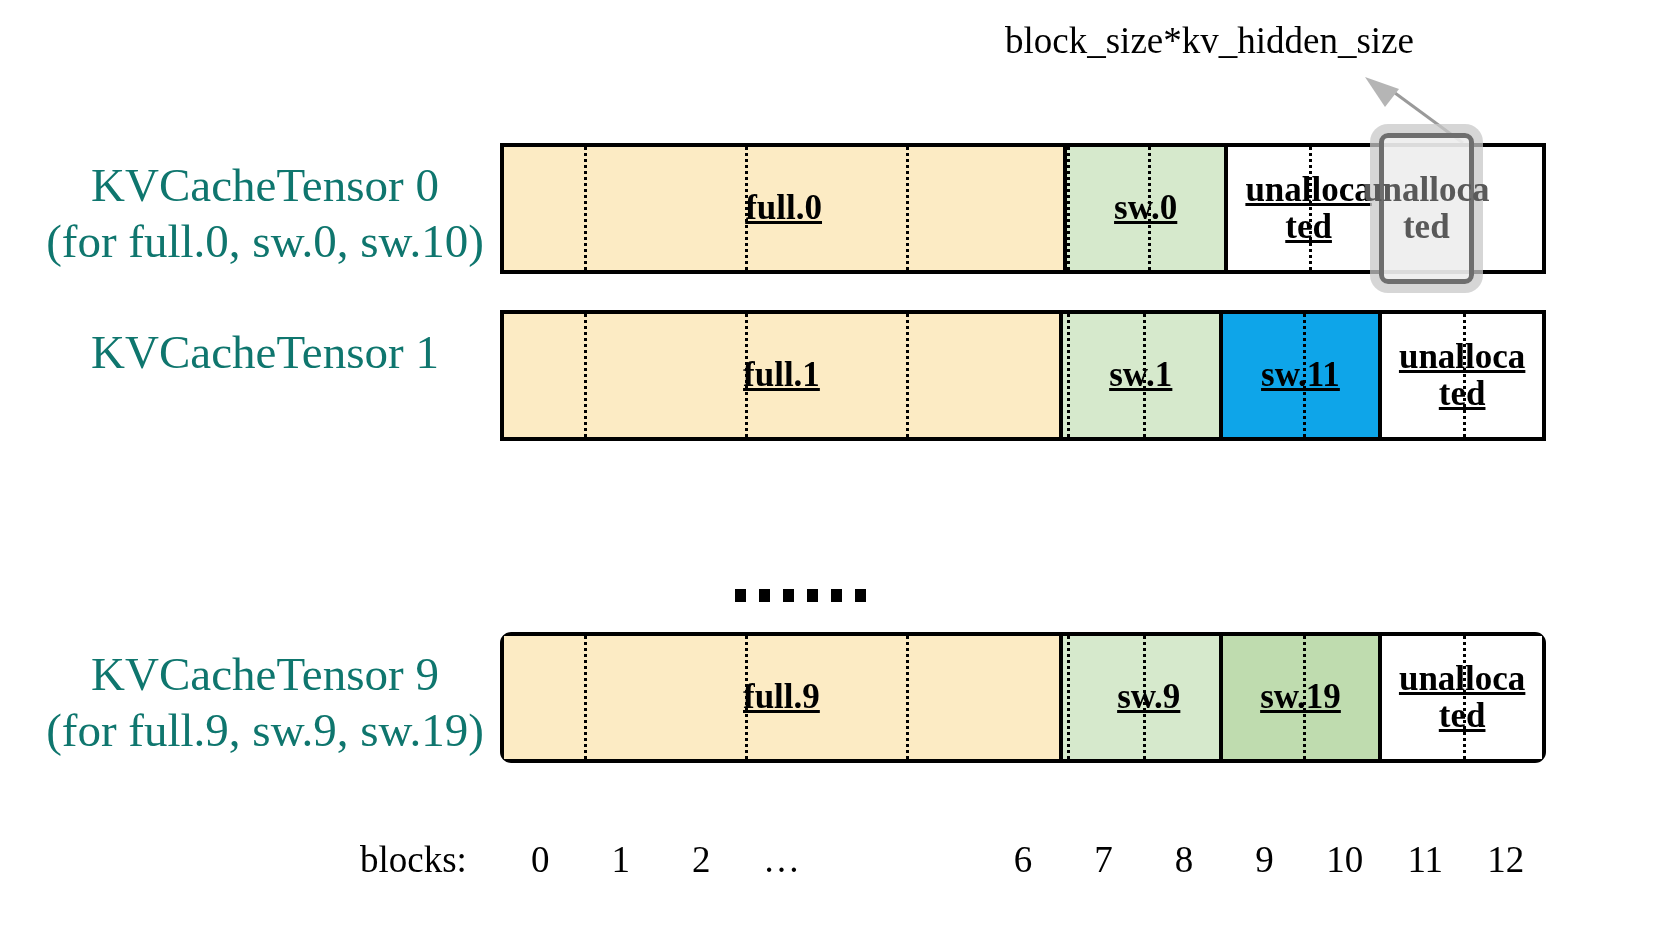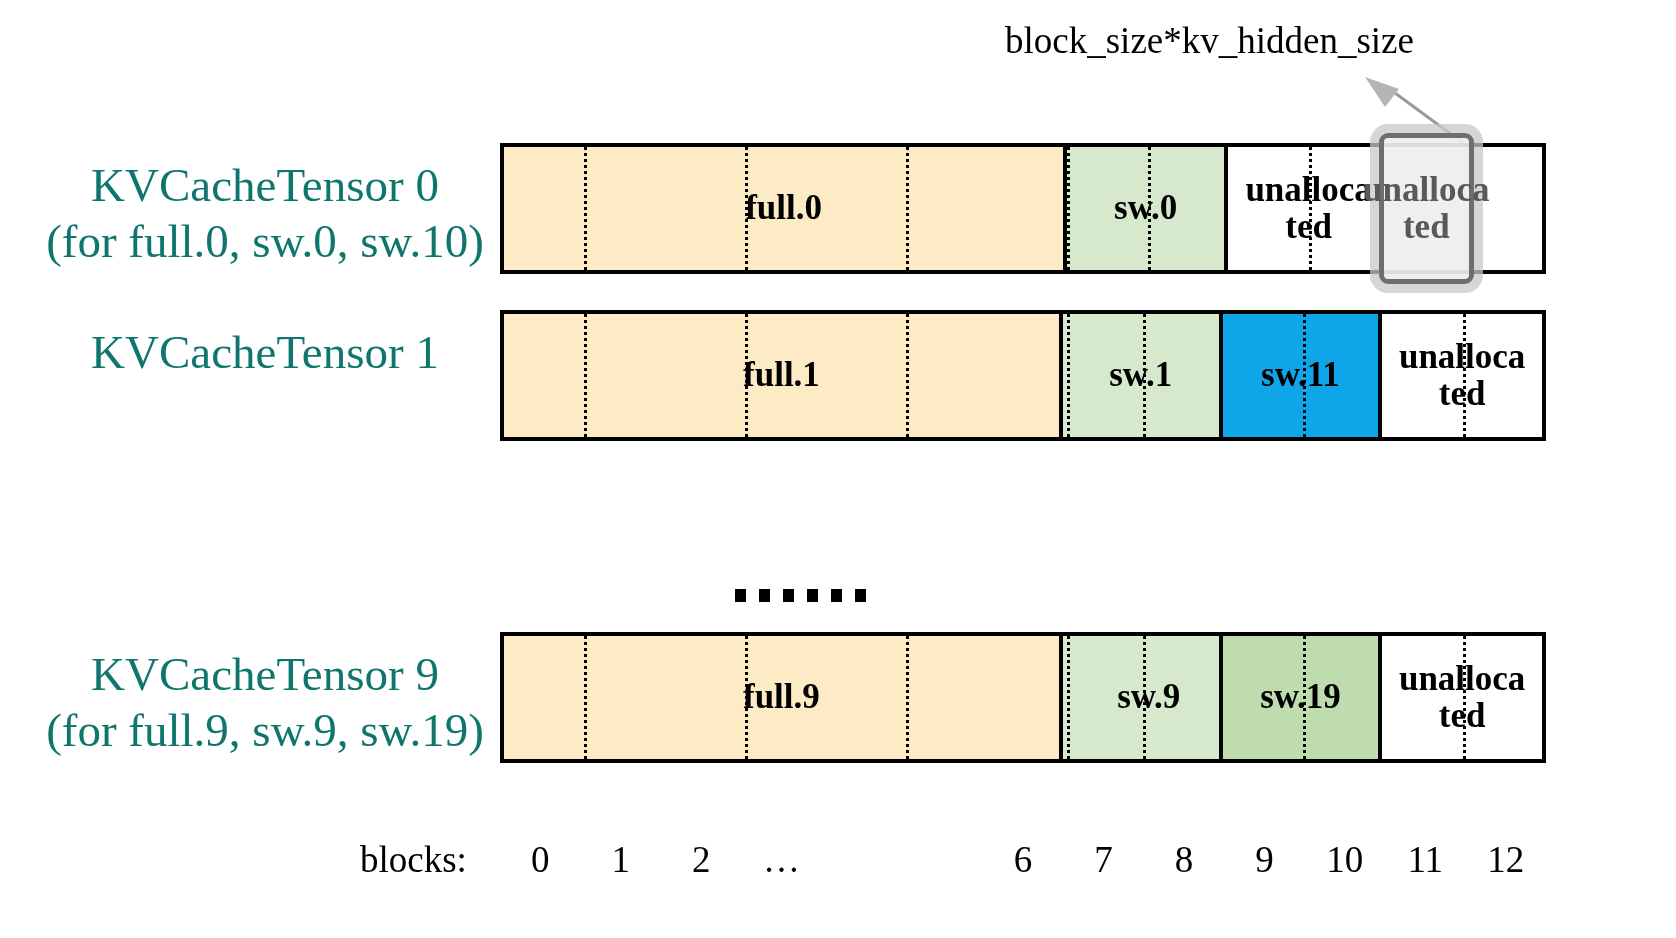--- a/index.html
+++ b/index.html
@@ -67,20 +67,21 @@
     border-right: 4px solid #000;
     overflow: visible;
   }
   .seg:last-child { border-right: none; }
   .seg-label {
     position: relative;
     z-index: 3;
     text-align: center;
     line-height: 1.05;
     white-space: pre-line;
+    text-decoration: underline;
   }
   
   .dotline {
     position: absolute;
     top: 0;
     bottom: 0;
     width: 0;
     border-left: 3px dotted #000;
     z-index: 2;
   }
@@ -195,21 +196,21 @@
         <div class="seg" style="width: 160.923px; background: rgb(255, 255, 255);">
           <span class="dotline" style="left: 80.4615px;"></span>
           <span class="seg-label">unalloca
 ted</span>
         </div>
       </div>
       <div class="row-label" style="left: 40px; top: 646px; width: 450px;">
         <span class="l1">KVCacheTensor 9</span>
         <span class="l2">(for full.9, sw.9, sw.19)</span>
       </div>
-      <div class="bar" style="left: 500px; top: 632px; width: 1046px; height: 131px;">
+      <div class="bar" style="left: 500px; top: 632px; width: 1046px; height: 131px; border-radius: 11px;">
         <div class="seg" style="width: 563.231px; background: rgb(252, 235, 196);">
           <span class="dotline" style="left: 80.4615px;"></span>
           <span class="dotline" style="left: 241.385px;"></span>
           <span class="dotline" style="left: 402.308px;"></span>
           <span class="dotline" style="left: 563.231px;"></span>
           <span class="seg-label">full.9</span>
         </div>
         <div class="seg" style="width: 160.923px; background: rgb(214, 233, 204); padding-left: 16px;">
           <span class="dotline" style="left: 80.4615px;"></span>
           <span class="seg-label">sw.9</span>

